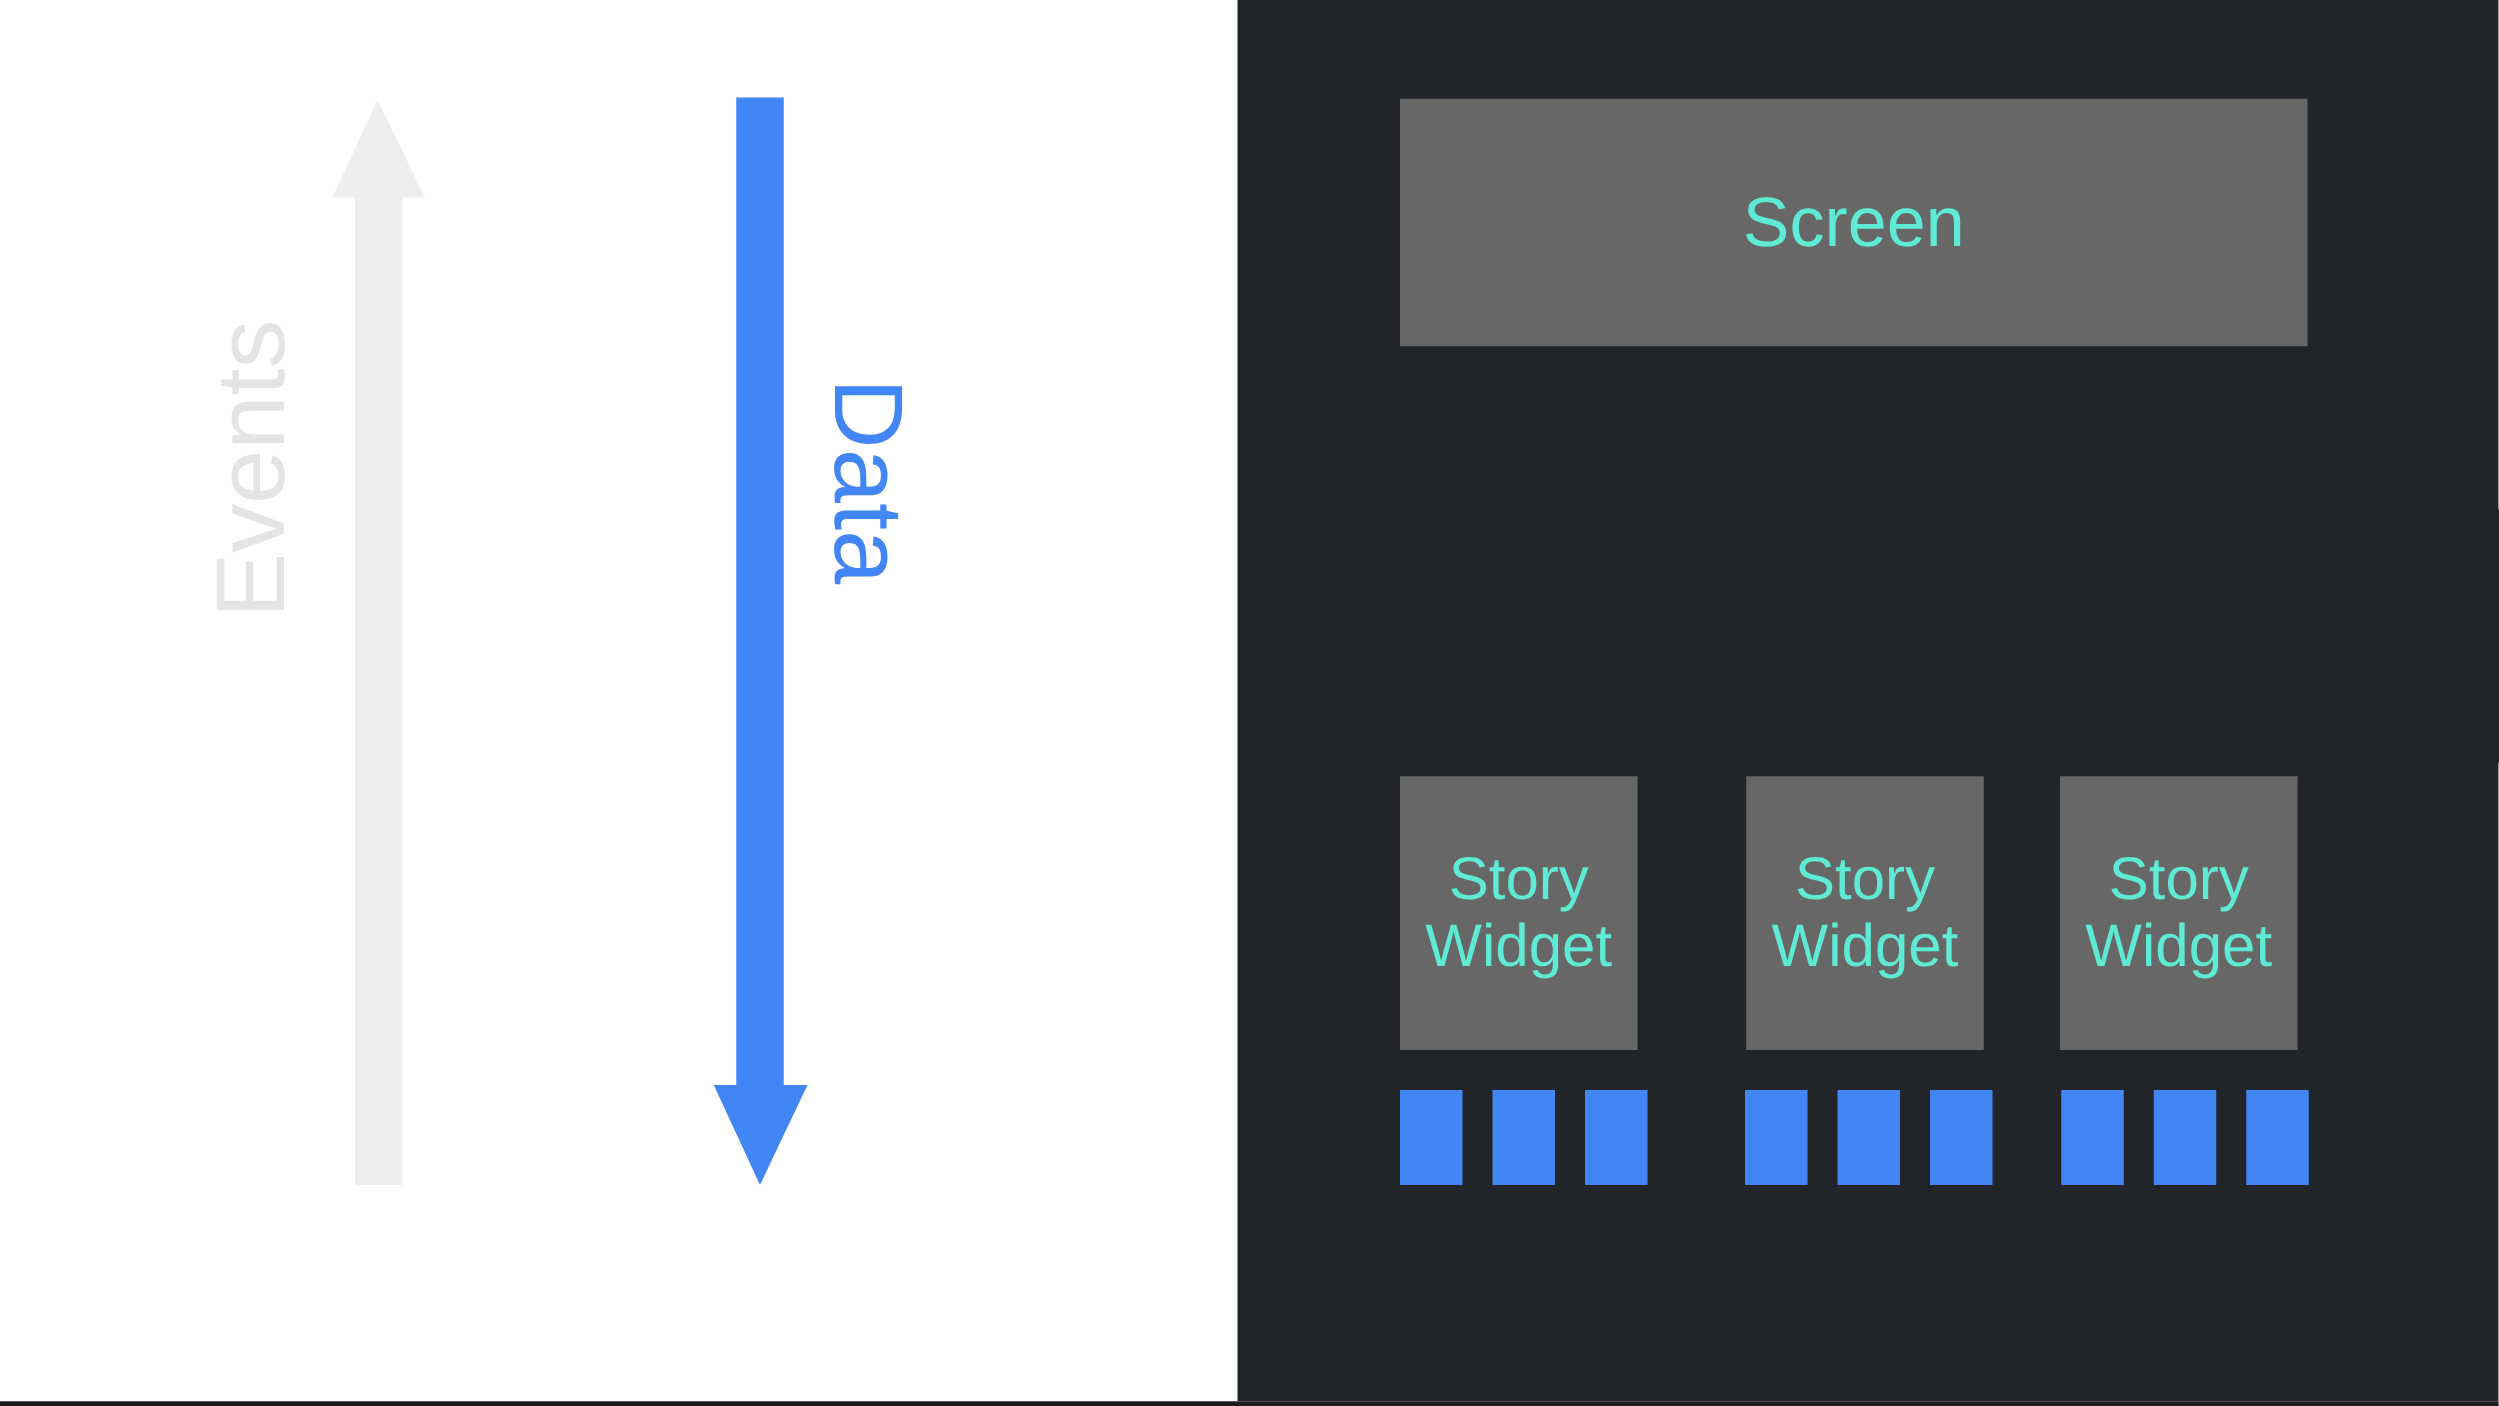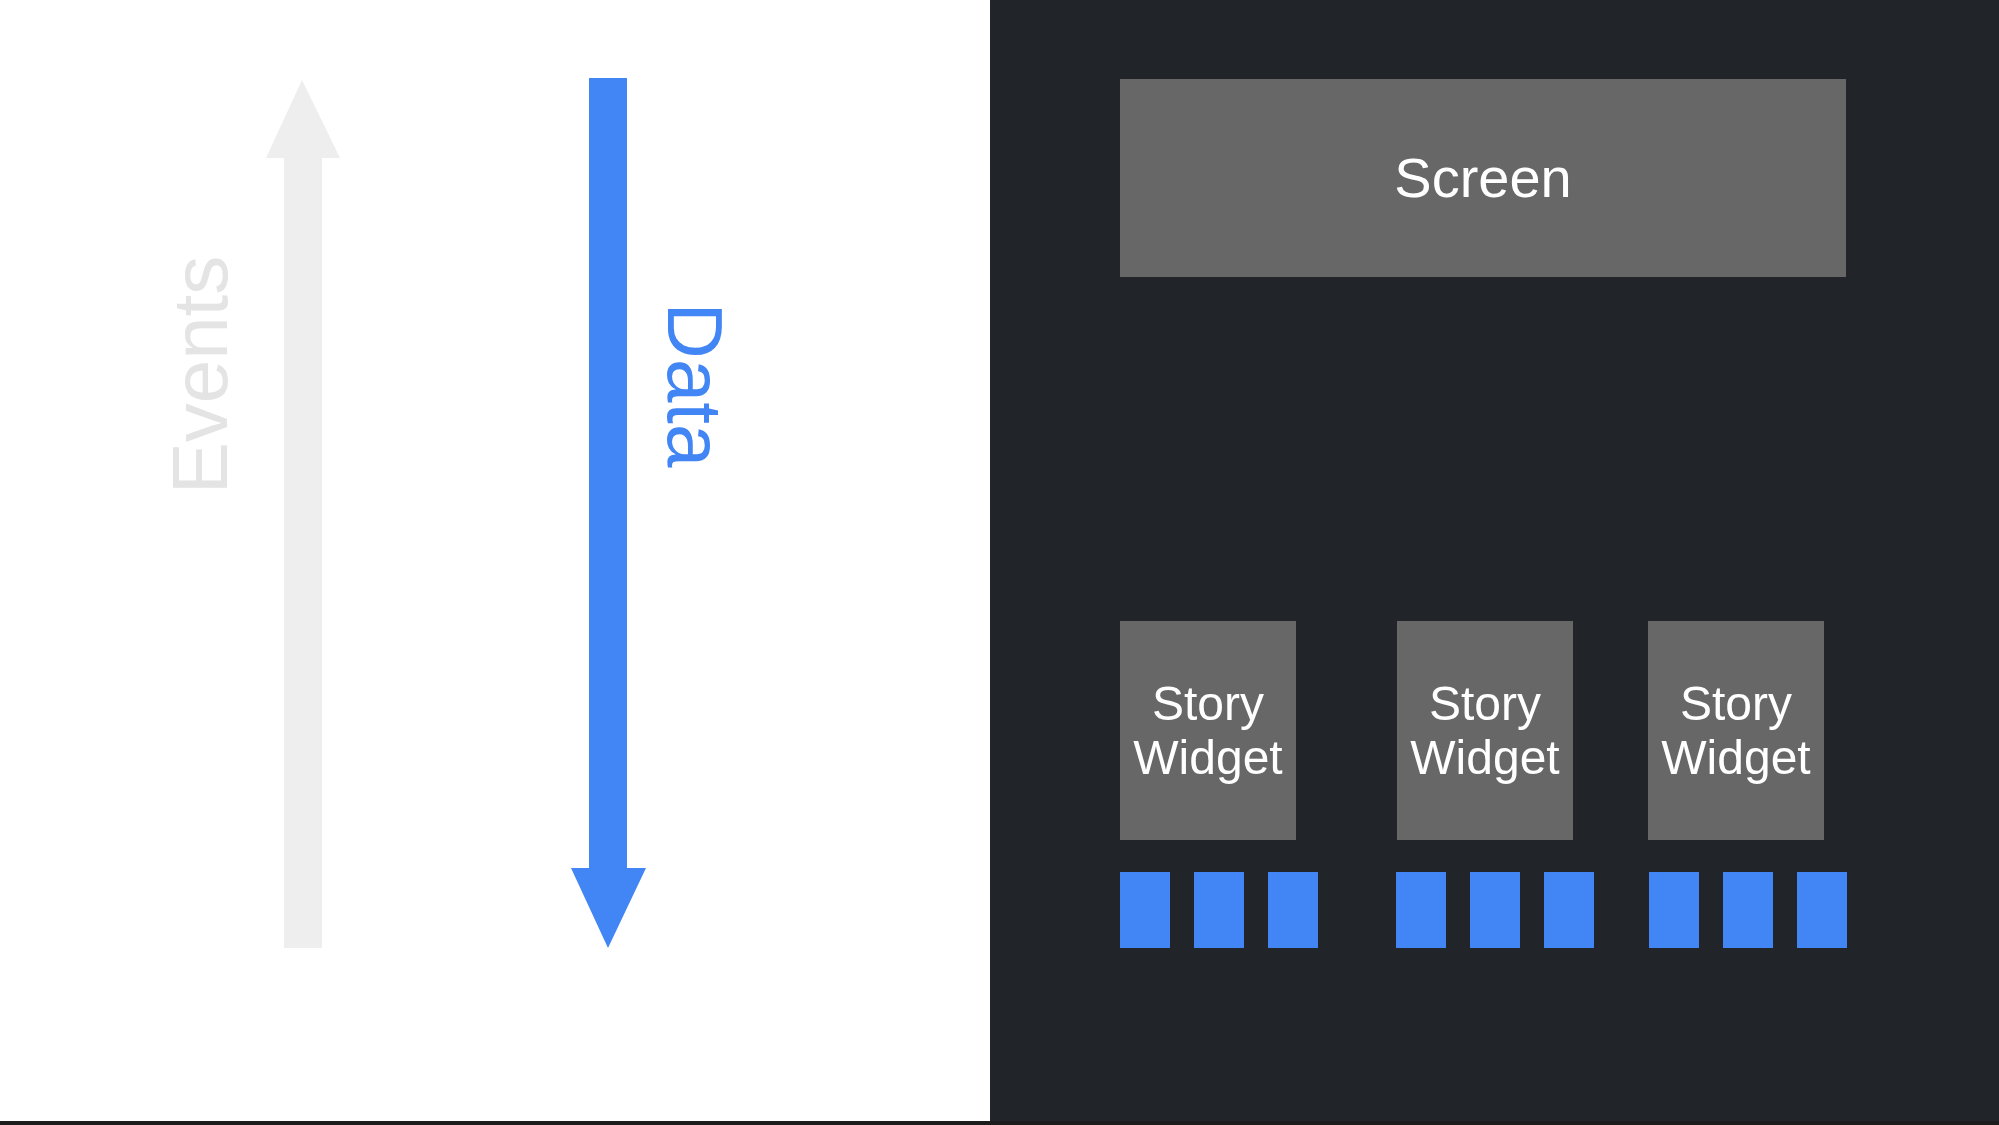--- a/index.html
+++ b/index.html
@@ -93,21 +93,21 @@
     background: #212429;
   }
 
   .node-box {
     position: absolute;
     background: #676767;
     display: flex;
     align-items: center;
     justify-content: center;
     text-align: center;
-    color: #ffffff;
+    color: #5eead4;
     font-weight: 400;
     line-height: 1.12;
   }
 
   #screen-box {
     left: 130px;
     top: 79px;
     width: 726px;
     height: 198px;
     font-size: 56px;
@@ -116,21 +116,21 @@
   #newsfeed-box {
     left: 130px;
     top: 343px;
     width: 726px;
     height: 212px;
     font-size: 56px;
   }
 
   .story-box {
     top: 621px;
-    width: 176px;
+    width: 190px;
     height: 219px;
     font-size: 48px;
   }
   #story-box-0 { left: 130px; }
   #story-box-1 { left: 407px; }
   #story-box-2 { left: 658px; }
 
   .leaf-group {
     position: absolute;
     top: 872px;

